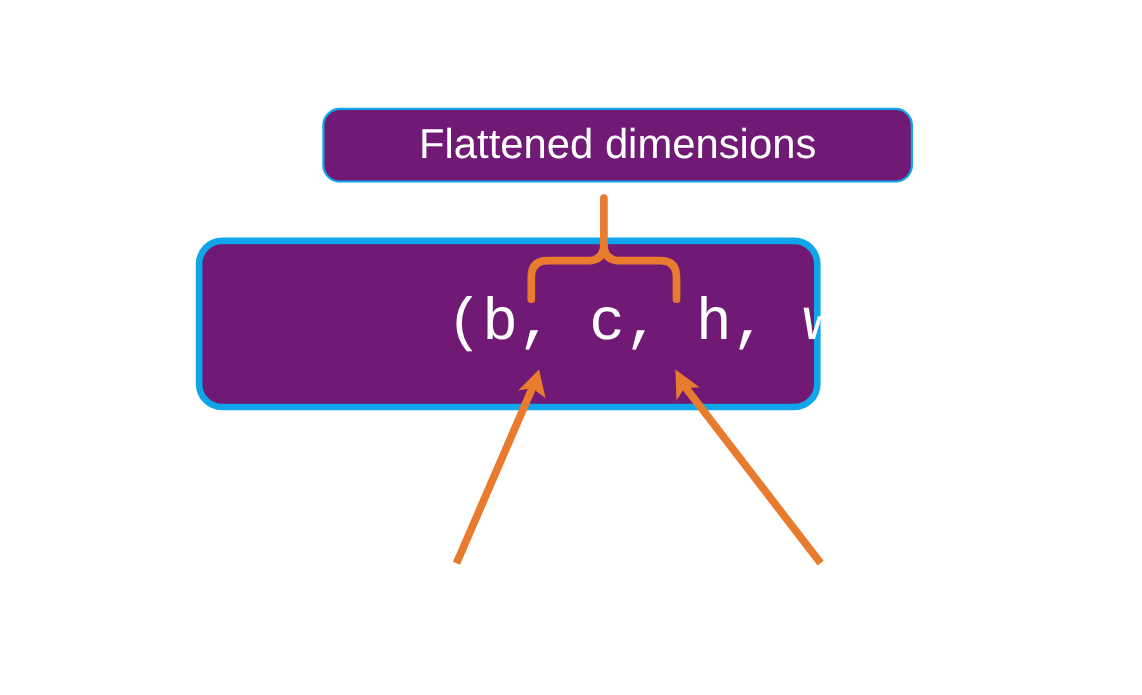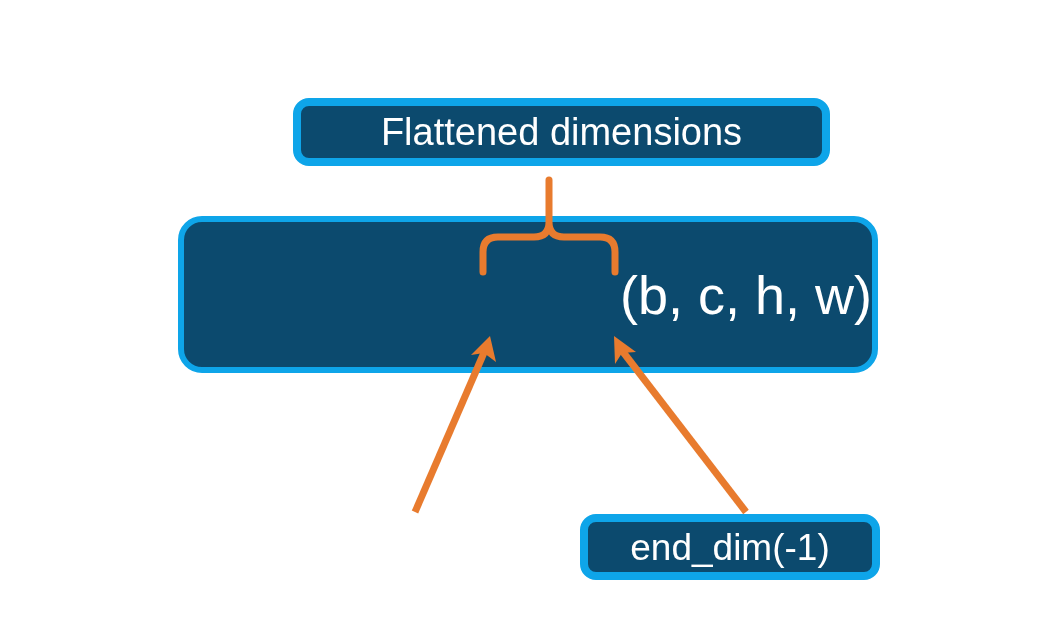--- a/index.html
+++ b/index.html
@@ -13,22 +13,22 @@
   #canvas {
     position: relative;
     width: 1038px;
     height: 632px;
     background: #ffffff;
     overflow: hidden;
   }
   .node {
     position: absolute;
     box-sizing: border-box;
-    background: #0c4a6e;
-    border: 8px solid #0ea5e9;
+    background: #701a75;
+    border: 2px solid #0ea5e9;
     border-radius: 20px;
     display: flex;
     align-items: center;
     justify-content: center;
     color: #ffffff;
     font-family: "Liberation Sans", sans-serif;
     font-weight: 400;
     line-height: 1;
     white-space: nowrap;
     z-index: 2;
@@ -37,27 +37,28 @@
     left: 293px;
     top: 98px;
     width: 537px;
     height: 68px;
     border-radius: 16px;
     font-size: 38px;
   }
   #node-shape {
     left: 178px;
     top: 216px;
-    width: 700px;
+    width: 568px;
     height: 157px;
     border-radius: 24px;
     border-width: 6px;
     font-size: 54px;
-    justify-content: flex-end;
+    justify-content: flex-start;
     padding-left: 222px;
+    font-family: Liberation Mono, monospace;
   }
   #node-start-dim {
     left: 268px;
     top: 514px;
     width: 297px;
     height: 66px;
     border-radius: 16px;
     font-size: 37px;
   }
   #node-end-dim {
@@ -102,23 +103,20 @@
 
   <div class="node" id="node-flattened">
     <span>Flattened dimensions</span>
   </div>
 
   <div class="node" id="node-shape">
     <span>(b, c, h, w)</span>
   </div>
 
 
-  <div class="node" id="node-end-dim">
-    <span>end_dim(-1)</span>
-  </div>
 
   <svg id="overlay-connectors" viewBox="0 0 1038 632">
 
     <path class="brace-path" d="M 483 272
              L 483 252
              Q 483 237 498 237
              L 534 237
              Q 549 237 549 222
              L 549 180
              L 549 222

